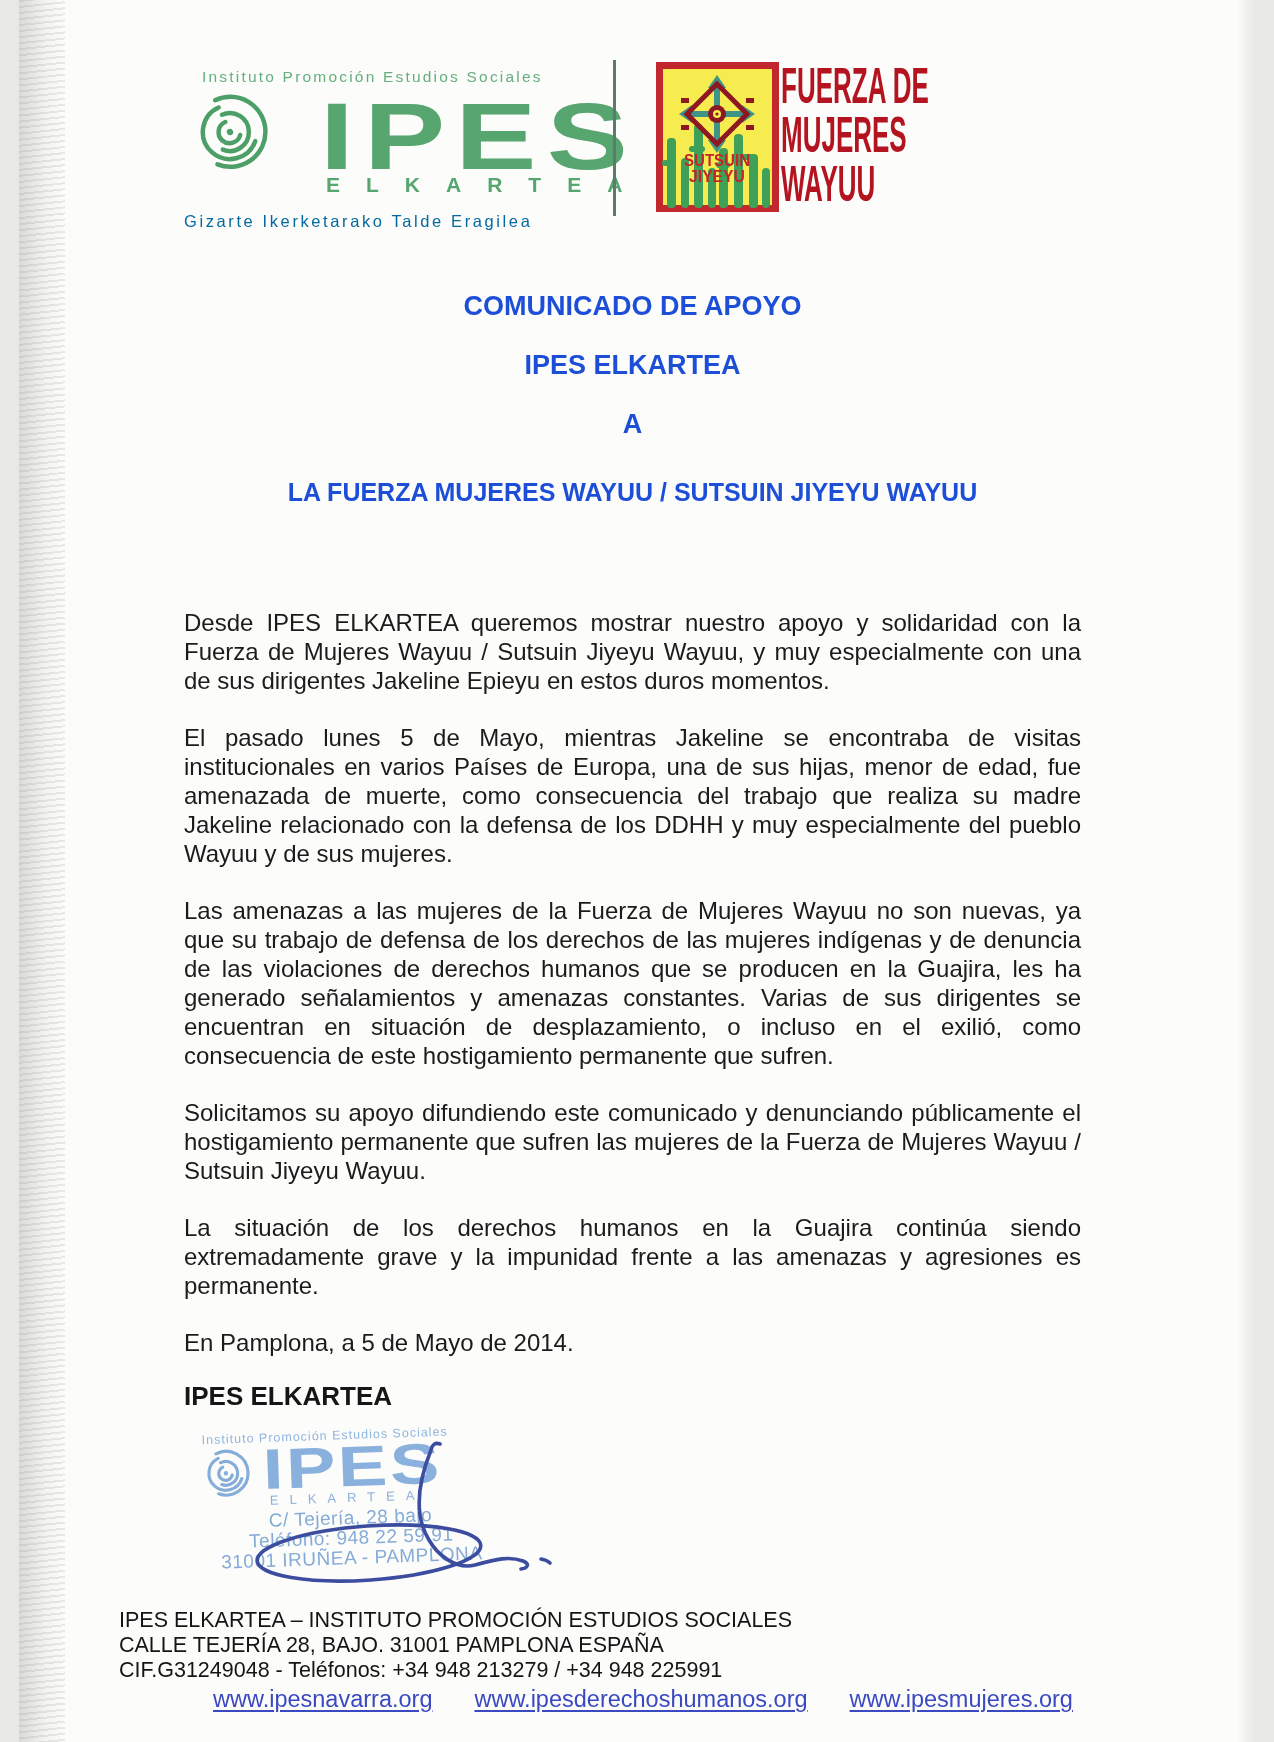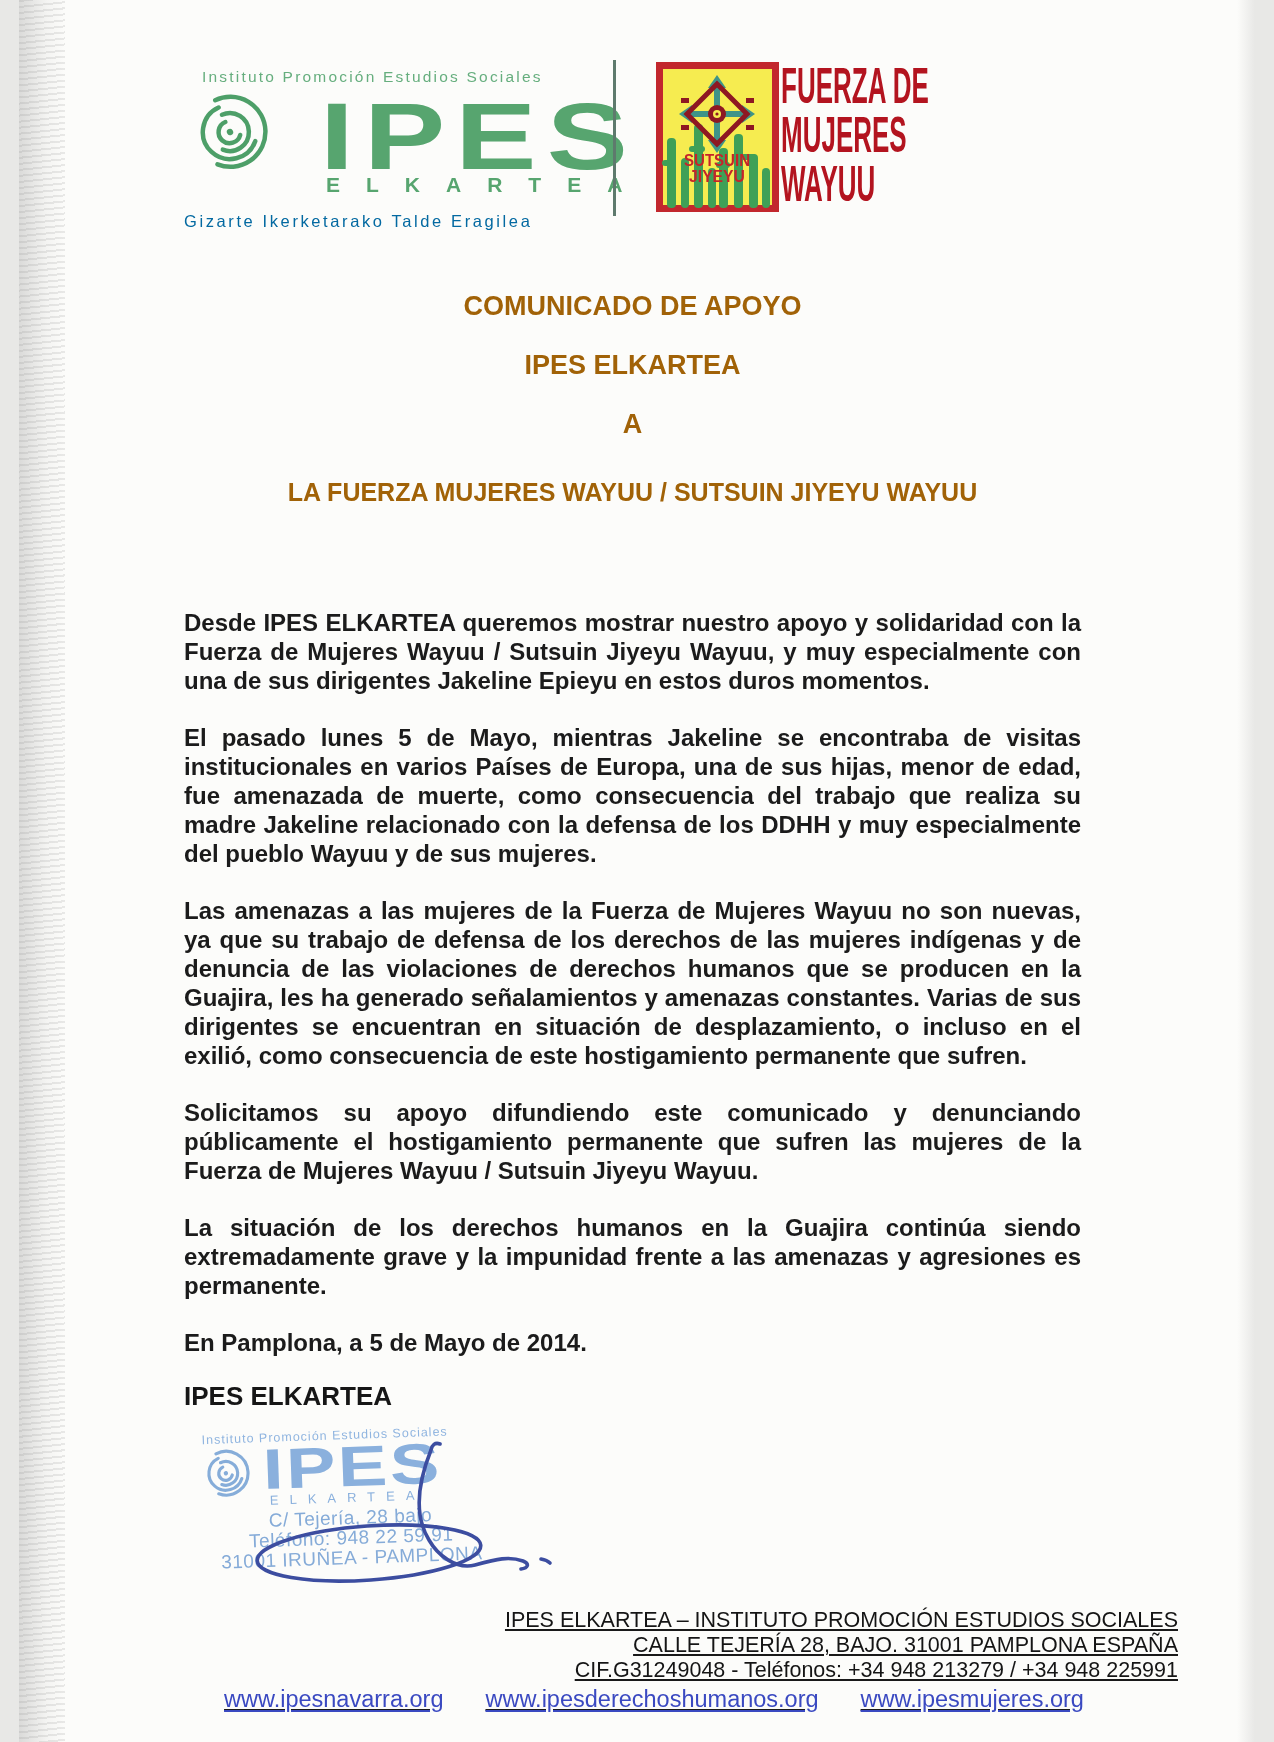--- a/index.html
+++ b/index.html
@@ -27,40 +27,40 @@
     letter-spacing:26px;color:#57a56f;white-space:nowrap;}
   .gizarte-line{position:absolute;left:0;top:146px;font-size:16.5px;line-height:18px;letter-spacing:2.6px;
     color:#0369a1;white-space:nowrap;margin-top:8px;}
   .logo-divider{position:absolute;left:429px;top:2px;width:3px;height:156px;background:#5e7a6d;}
   .badge{position:absolute;left:472px;top:4px;}
   .wayuu-text{position:absolute;left:597px;top:4px;font-weight:bold;font-size:50px;line-height:49px;
     color:#b3141f;transform:scaleX(0.52);transform-origin:left top;white-space:nowrap;
     letter-spacing:0px;}
   
   .title-block{position:absolute;left:165px;top:290px;width:897px;text-align:center;}
-  .title-line{font-size:27px;line-height:32px;font-weight:bold;margin:0 0 27px 0;color:#a16207;}
+  .title-line{font-size:27px;line-height:32px;font-weight:bold;margin:0 0 27px 0;color:#1d4ed8;}
   .title-line.long{font-size:25px;margin-top:36px;}
   
   .body-block{position:absolute;left:165px;top:608px;width:897px;}
-  .body-block p{margin:0 0 28px 0;font-size:24px;line-height:29px;text-align:justify;color:#1b1b1b;font-weight:bold;}
+  .body-block p{margin:0 0 28px 0;font-size:24px;line-height:29px;text-align:justify;color:#1b1b1b;}
   .date-line{margin:0 0 24px 0 !important;text-align:left !important;}
   .signoff{font-size:26px;line-height:30px;font-weight:bold;color:#161616;}
   
   .stamp{position:absolute;left:175px;top:1424px;width:312px;height:158px;
     transform:rotate(-2deg);transform-origin:center;color:#86add9;}
   .st-inst{position:absolute;left:10px;top:4px;font-size:12.5px;letter-spacing:1px;color:#90b5e0;white-space:nowrap;}
   .st-spiral{position:absolute;left:6px;top:20px;}
   .st-ipes{position:absolute;left:70px;top:14px;font-size:57px;line-height:57px;font-weight:bold;
     letter-spacing:2px;color:#8ab0dd;transform:scaleX(1.3);transform-origin:left top;}
   .st-elk{position:absolute;left:76px;top:66px;font-size:13px;letter-spacing:11px;color:#8ab0dd;white-space:nowrap;}
   .st-addr{position:absolute;left:0;top:84px;width:312px;text-align:center;
     font-size:19px;line-height:20px;letter-spacing:.5px;color:#85abd8;}
   .signature{position:absolute;left:200px;top:1418px;z-index:5;}
   
-  .footer{position:absolute;left:111px;top:1608px;width:1048px;text-align:right;text-decoration:underline;}
+  .footer{position:absolute;left:100px;top:1608px;width:1048px;text-align:left;}
   .f-line{font-size:21.5px;line-height:25px;color:#151515;}
   .f-links{margin-top:3px;display:flex;justify-content:center;gap:42px;}
   .f-links a{font-size:23.5px;color:#3a49c1;text-decoration:underline;text-underline-offset:3px;}
 </style>
 </head>
 <body>
 
 <div class="page">
   <div class="scan-left"></div>
   <div class="scan-right"></div>

